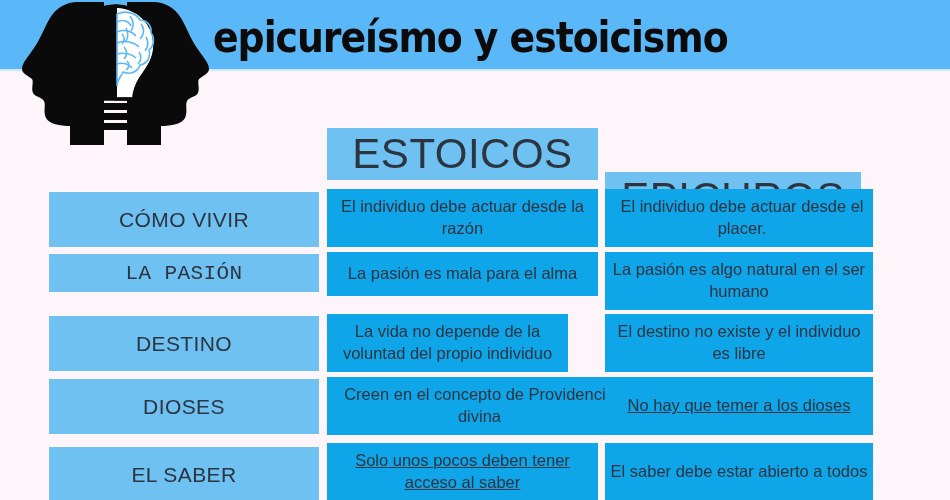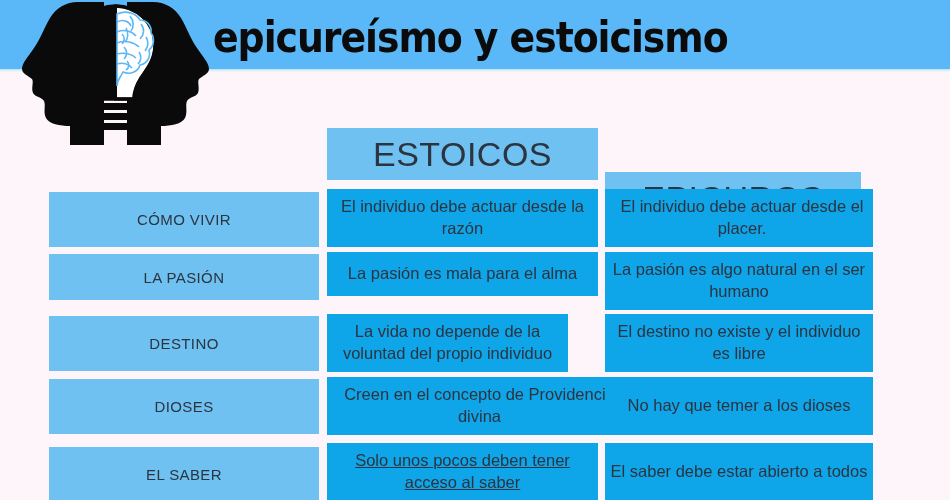--- a/index.html
+++ b/index.html
@@ -80,29 +80,29 @@
     box-sizing: border-box;
     display: flex;
     align-items: center;
     justify-content: center;
     text-align: center;
     color: #2c3440;
   }
 
   .hdr-cell {
     background: #6ec1f0;
-    font-size: 34px;
+    font-size: 42px;
     font-weight: 400;
     letter-spacing: 0.5px;
     font-family: "Liberation Sans", sans-serif;
   }
 
   .label-cell {
     background: #6ec1f0;
-    font-size: 15px;
+    font-size: 21px;
     font-weight: 400;
     letter-spacing: 0.4px;
   }
 
   .body-cell {
     background: #0ea5e9;
     font-size: 16.5px;
     line-height: 1.32;
     padding: 2px 5px;
     font-weight: 400;
@@ -199,41 +199,41 @@
     <div class="cell hdr-cell" style="left:605px; top:128px; width:256px; height:52px;margin-top:44px;">EPICUROS</div>
 
     <div class="cell label-cell" style="left:49px; top:192px; width:270px; height:55px;">CÓMO VIVIR</div>
     <div class="cell body-cell" style="left:327px; top:189px; width:271px; height:58px;">
         <span>El individuo debe actuar desde la razón</span>
       </div>
     <div class="cell body-cell" style="left:605px; top:189px; width:268px; height:58px;padding-left:11px;">
         <span>El individuo debe actuar desde el placer.</span>
       </div>
 
-    <div class="cell label-cell" style="left:49px; top:254px; width:270px; height:46px;">LA PASIÓN</div>
+    <div class="cell label-cell" style="left:49px; top:254px; width:270px; height:38px;font-family:Liberation Mono, monospace;">LA PASIÓN</div>
     <div class="cell body-cell" style="left:327px; top:252px; width:271px; height:44px;">
         <span>La pasión es mala para el alma</span>
       </div>
     <div class="cell body-cell" style="left:605px; top:252px; width:268px; height:58px;">
         <span>La pasión es algo natural en el ser humano</span>
       </div>
 
     <div class="cell label-cell" style="left:49px; top:316px; width:270px; height:55px;">DESTINO</div>
     <div class="cell body-cell" style="left:327px; top:314px; width:241px; height:58px;">
         <span>La vida no depende de la voluntad del propio individuo</span>
       </div>
     <div class="cell body-cell" style="left:605px; top:314px; width:268px; height:58px;">
         <span>El destino no existe y el individuo es libre</span>
       </div>
 
     <div class="cell label-cell" style="left:49px; top:379px; width:270px; height:55px;">DIOSES</div>
     <div class="cell body-cell" style="left:327px; top:377px; width:305px; height:58px;">
         <span>Creen en el concepto de Providencia divina</span>
       </div>
-    <div class="cell body-cell" style="left:605px; top:377px; width:268px; height:58px;">
+    <div class="cell body-cell" style="left:605px; top:377px; width:268px; height:58px;text-decoration:underline;">
         <span>No hay que temer a los dioses</span>
       </div>
 
     <div class="cell label-cell" style="left:49px; top:447px; width:270px; height:55px;">EL SABER</div>
     <div class="cell body-cell" style="left:327px; top:443px; width:271px; height:58px;text-decoration:underline;">
         <span>Solo unos pocos deben tener acceso al saber</span>
       </div>
     <div class="cell body-cell" style="left:605px; top:443px; width:268px; height:58px;">
         <span>El saber debe estar abierto a todos</span>
       </div>

